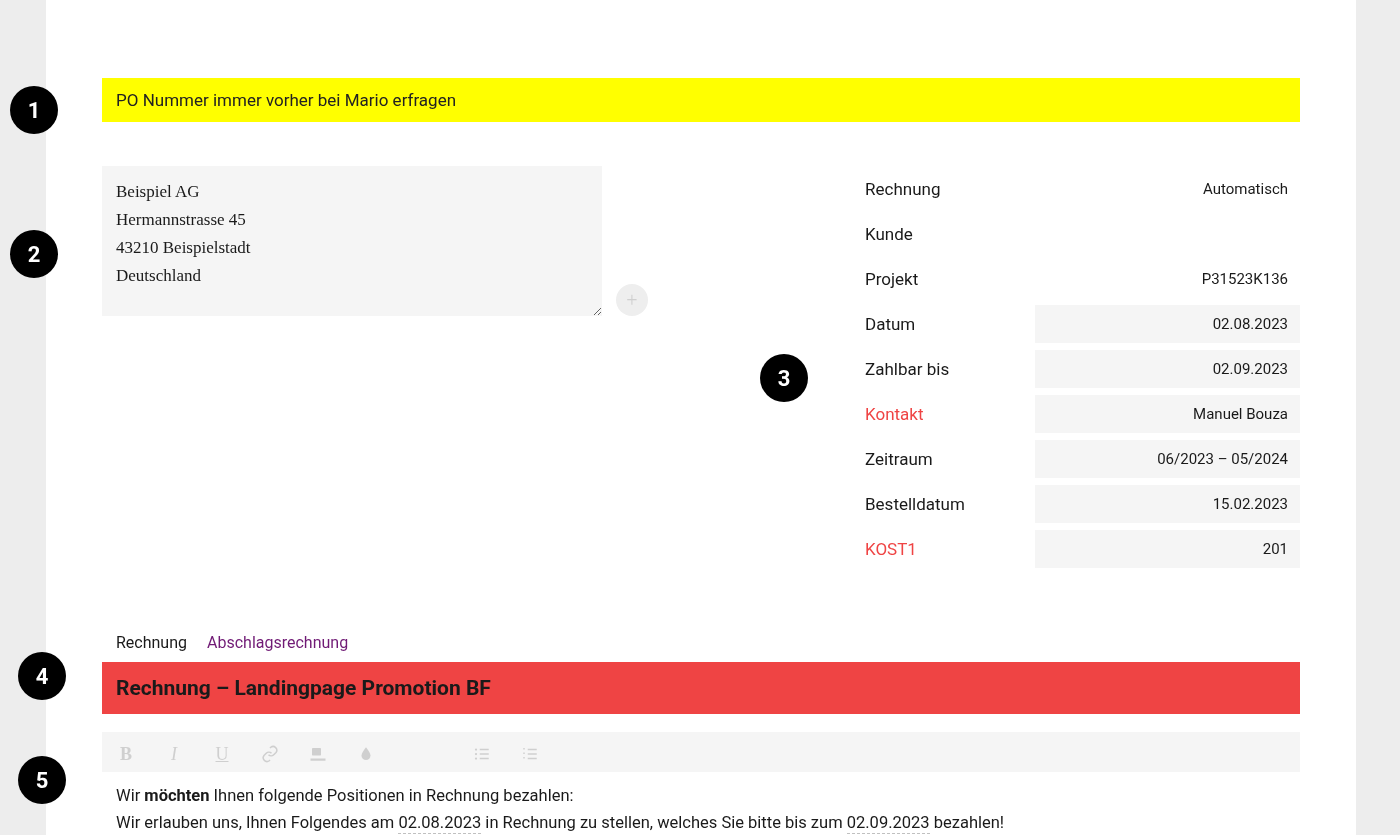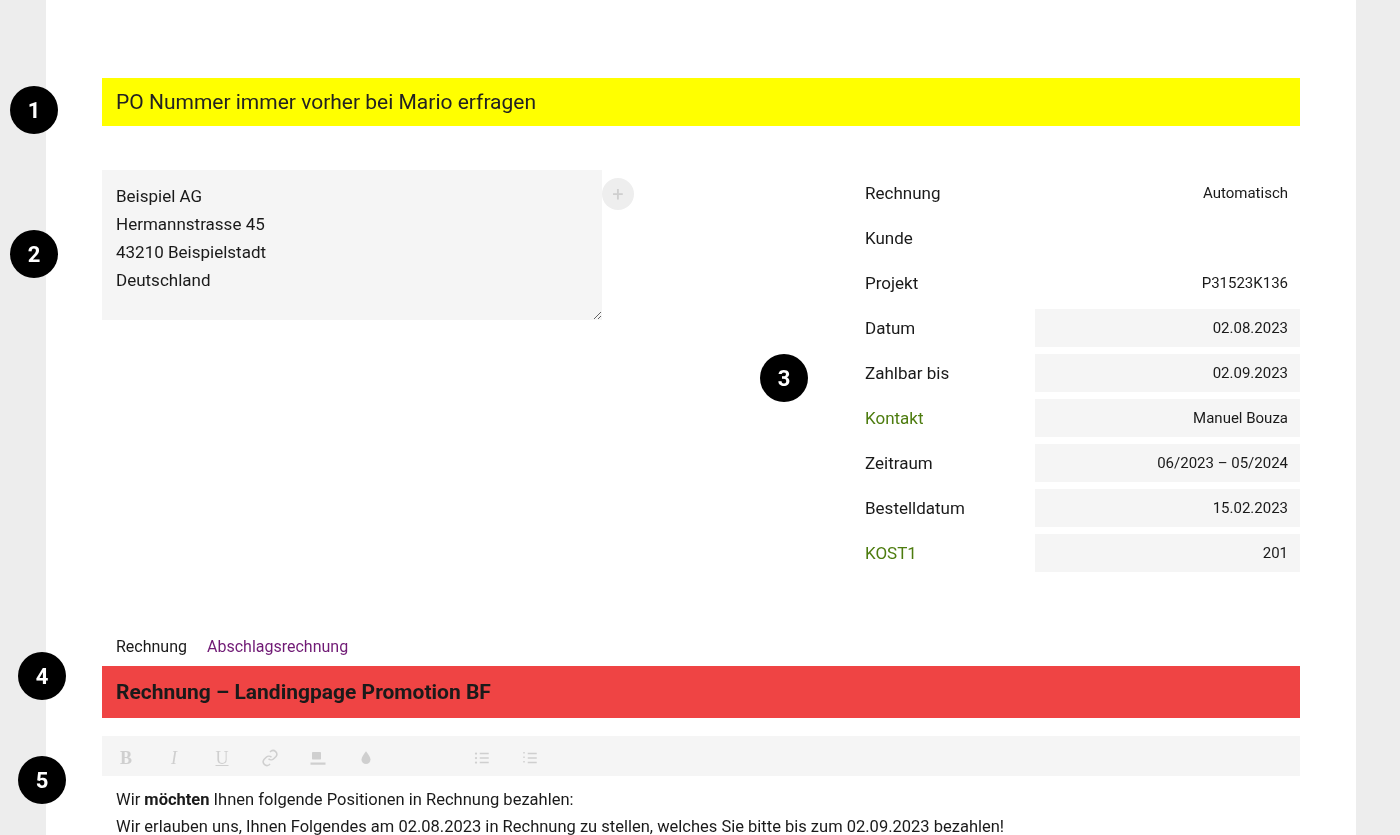--- a/index.html
+++ b/index.html
@@ -16,30 +16,30 @@
     left: 46px;
     top: 0;
     width: 1310px;
     height: 835px;
     background: #fff;
     padding: 78px 56px 0 56px;
   }
   .banner {
     background: #ffff00;
     padding: 12px 14px;
-    font-size: 21px;
+    font-size: 17px;
     color: #222;
     margin-bottom: 44px;
   }
   .row {
     display: flex;
     justify-content: space-between;
     align-items: flex-start;
   }
-  .address-wrap { display: flex; align-items: flex-start; gap: 0; }
+  .address-wrap { display: flex; align-items: flex-end; gap: 14px; font-family: Liberation Serif, serif; }
   .address {
     width: 500px;
     height: 150px;
     background: #f5f5f5;
     border: none;
     resize: both;
     padding: 12px 14px;
     font: inherit;
     font-size: 17px;
     line-height: 1.65;
@@ -63,21 +63,21 @@
   }
   .meta-row {
     display: flex;
     align-items: center;
     height: 45px;
   }
   .meta-label {
     flex: 0 0 170px;
     font-size: 17px;
   }
-  .meta-label.muted { color: #4d7c0f; }
+  .meta-label.muted { color: #ef4444; }
   .meta-value {
     flex: 1;
     text-align: right;
     font-size: 15px;
     padding: 10px 12px 10px 0;
   }
   .meta-value.boxed {
     background: #f5f5f5;
   }
   .tabs {

